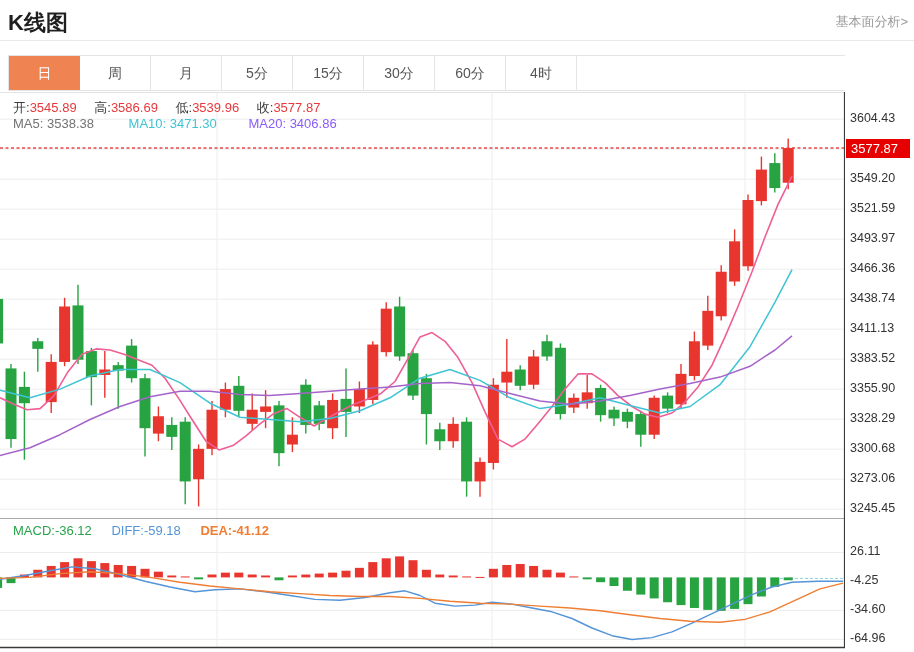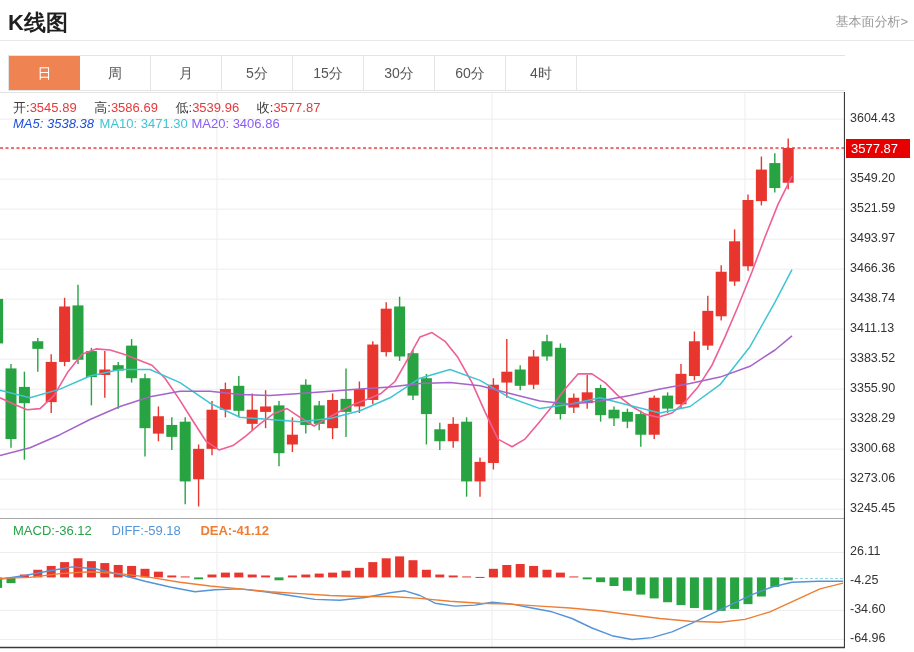--- a/index.html
+++ b/index.html
@@ -9,22 +9,22 @@
   .top-link{position:absolute;right:6px;top:13px;font-size:13px;color:#999;cursor:pointer;}
   .top-divider{position:absolute;left:0;top:40px;width:914px;height:1px;background:#e8e8e8;}
   .tabbar{position:absolute;left:8px;top:55px;width:837px;height:36px;border-top:1px solid #e4e4e4;border-bottom:1px solid #e4e4e4;border-left:1px solid #e4e4e4;display:flex;box-sizing:border-box;background:#fff;}
   .tab{width:71px;height:100%;line-height:34px;text-align:center;font-size:14px;color:#555;border-right:1px solid #e4e4e4;cursor:pointer;box-sizing:border-box;background:#fff;}
   .tab.active{color:#fff;border-right:none;}
   .chart-wrap{position:absolute;left:0;top:92px;width:845px;height:557px;}
   .info-row{position:absolute;left:13px;top:99px;font-size:13px;white-space:nowrap;}
   .info-row .lbl{color:#3c3c3c;}
   .info-row .val{color:#e6393c;margin-right:14px;}
   .ma-row{position:absolute;left:13px;top:116px;font-size:13px;white-space:nowrap;}
-  .c-ma5{color:#1d4ed8;margin-right:2px;font-style:italic;}
-  .c-ma10{color:#3fc4d4;margin-right:0;}
+  .c-ma5{color:#737373;margin-right:31px;}
+  .c-ma10{color:#3fc4d4;margin-right:28px;}
   .c-ma20{color:#8b5cf6;}
   .macd-row{position:absolute;left:13px;top:523px;font-size:13px;white-space:nowrap;}
   .c-macd{color:#28a34a;margin-right:16px;}
   .c-diff{color:#5494d8;margin-right:16px;}
   .c-dea{color:#ee7e33;font-weight:bold;}
   .axis-label{position:absolute;left:850px;font-size:12.5px;color:#333;}
   .price-tag{position:absolute;left:846px;top:139px;width:64px;height:19px;line-height:19px;color:#fff;font-size:13px;padding-left:5px;box-sizing:border-box;}
 </style>
 </head>
 <body>

